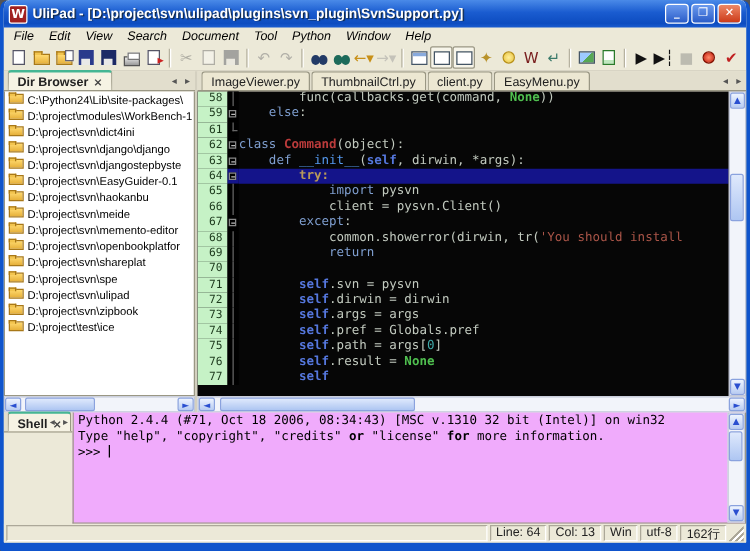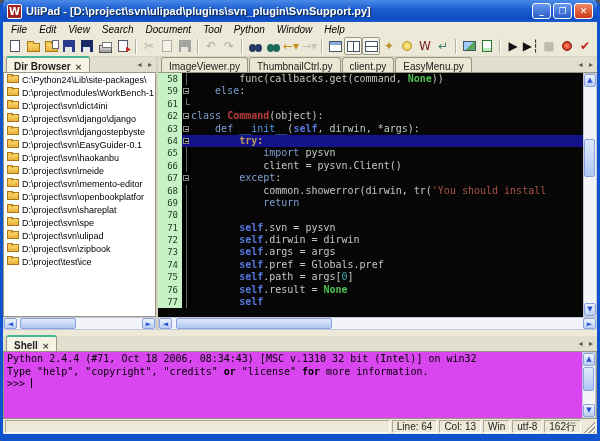--- a/index.html
+++ b/index.html
@@ -90,23 +90,23 @@
   .cl.hl .fold,.cl.hl .code{background:#14148a;}
   .fold .fbox{position:absolute;left:1px;top:3px;width:6px;height:6px;border:1px solid #888;background:#000;}
   .fold .fbox::after{content:"";position:absolute;left:1px;top:2px;width:3px;height:1px;background:#bbb;}
   .fold .fline{position:absolute;left:4px;top:0;width:1px;height:100%;background:#666;}
   .fold .fend{position:absolute;left:4px;top:0;width:1px;height:7px;background:#666;}
   .fold .fend2{position:absolute;left:4px;top:6px;width:4px;height:1px;background:#666;}
   .sg-k{color:#7f9fd0;} .sg-s{color:#aa5548;} .sg-c{color:#bb3b3b;font-weight:bold;}
   .sg-f{color:#5599ee;} .sg-sf{color:#5577dd;font-weight:bold;} .sg-n{color:#4fbf4f;font-weight:bold;}
   .sg-num{color:#3fa8a8;} .sg-tan{color:#b89a5a;font-weight:bold;} .sg-t{color:#c2cabf;}
   
-  #shell{position:absolute;left:0;top:330px;width:594px;height:89px;display:flex;flex-direction:column;}
+  #shell{position:absolute;left:0;top:330px;width:594px;height:89px;display:flex;flex-direction:row;}
   #shell-split{height:6px;background:#ece9d8;}
-  #shell-body{flex:1;display:flex;min-height:0;background:#d946ef;border:1px solid #9a9784;border-top:none;}
+  #shell-body{flex:1;display:flex;min-height:0;background:#f0abfc;border:1px solid #9a9784;border-top:none;}
   #shell-text{flex:1;padding:1px 3px;font:10px/12.5px "DejaVu Sans Mono",monospace;color:#000;white-space:pre;overflow:hidden;}
   .sh-b{font-weight:bold;}
   .cursor{display:inline-block;width:1px;height:10px;background:#000;vertical-align:-1px;}
   
   #statusbar{position:absolute;left:0;top:419px;width:594px;height:15px;background:#ece9d8;
     display:flex;align-items:center;padding:1px 2px;font-size:10px;color:#222;}
   .sfield{height:13px;border:1px solid;border-color:#aca899 #fff #fff #aca899;
     display:flex;align-items:center;justify-content:center;padding:0 4px;white-space:nowrap;}
   .sfield.grow{flex:1;margin-right:2px;}
   .sfield.fixed{margin-right:2px;}

